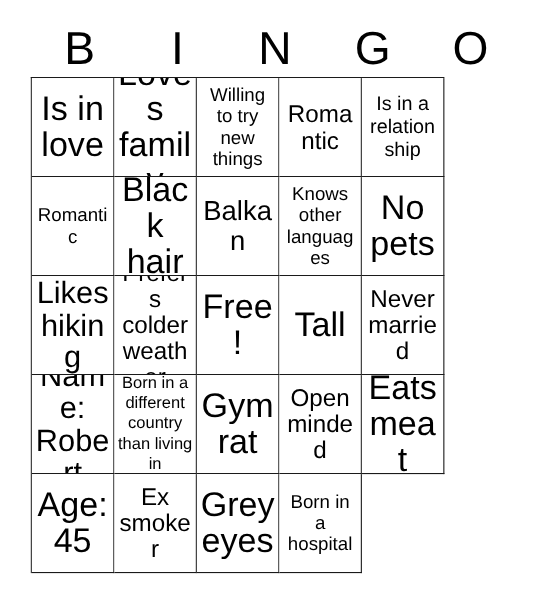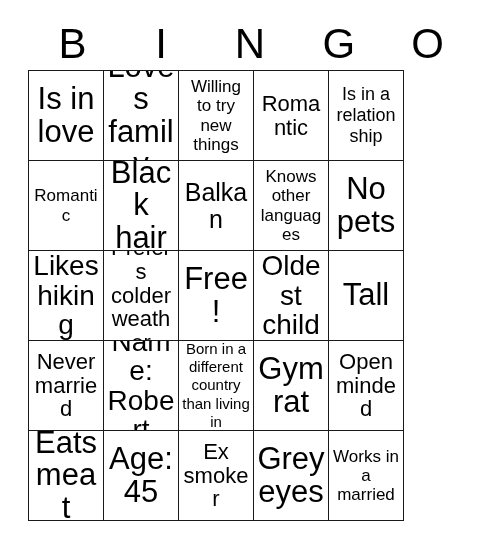--- a/index.html
+++ b/index.html
@@ -138,23 +138,20 @@
       </div>
       <div class="bingo-cell s-xl">
         <span class="cell-text">Likes hiking</span>
       </div>
       <div class="bingo-cell s-md">
         <span class="cell-text">Prefers colder weather</span>
       </div>
       <div class="bingo-cell s-xxl">
         <span class="cell-text">Free!</span>
       </div>
-      <div class="bingo-cell s-xl">
-        <span class="cell-text">Oldest child</span>
-      </div>
       <div class="bingo-cell s-xxl">
         <span class="cell-text">Tall</span>
       </div>
       <div class="bingo-cell s-md">
         <span class="cell-text">Never married</span>
       </div>
       <div class="bingo-cell s-xl">
         <span class="cell-text">Name: Robert</span>
       </div>
       <div class="bingo-cell s-xxs">
@@ -172,17 +169,17 @@
       <div class="bingo-cell s-xxl">
         <span class="cell-text">Age: 45</span>
       </div>
       <div class="bingo-cell s-md">
         <span class="cell-text">Ex smoker</span>
       </div>
       <div class="bingo-cell s-xxl">
         <span class="cell-text">Grey eyes</span>
       </div>
       <div class="bingo-cell s-sm">
-        <span class="cell-text">Works in a married</span>
+        <span class="cell-text">Born in a hospital</span>
       </div>
     </div>
 
 </div>
 
 </body></html>

